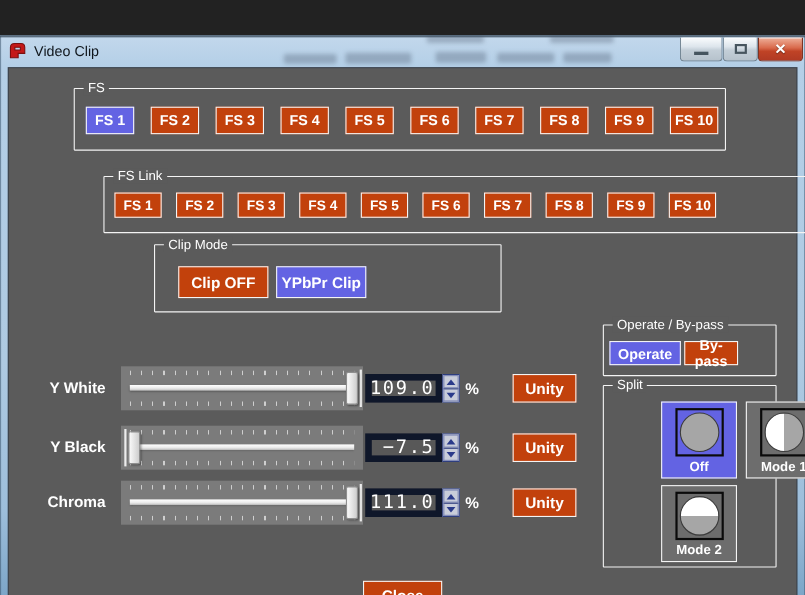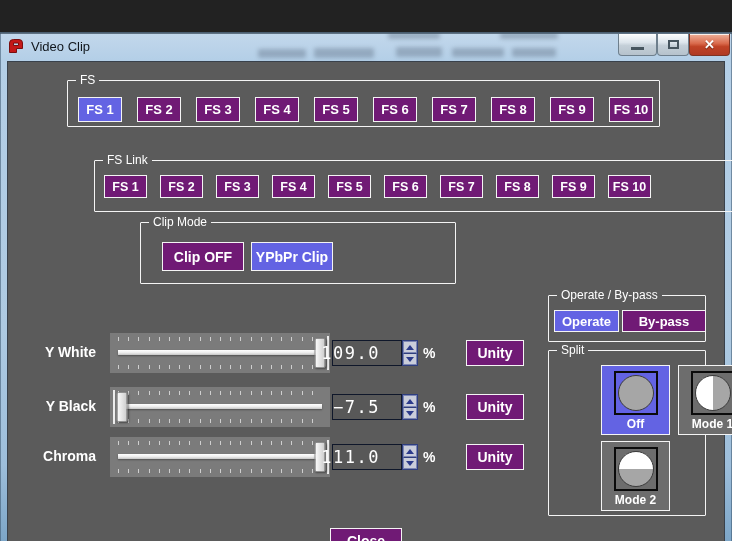--- a/index.html
+++ b/index.html
@@ -36,21 +36,21 @@
 
   
   .client { position:absolute; left:8px; top:30px; width:716px; height:501px;
     background:#5b5b5b; box-shadow:0 0 0 1px #39414b; color:#fff; }
 
   .groupbox { position:absolute; border:1px solid #f4f4f4; border-radius:1px; }
   .group-label { position:absolute; top:-8px; left:8px; background:#5b5b5b; padding:0 4px;
     font-size:12px; color:#fff; line-height:14px; white-space:nowrap; }
 
   .btn { display:flex; align-items:center; justify-content:center;
-    background:#701a75; border:1px solid #f4f4f4; color:#fff;
+    background:#c2410c; border:1px solid #f4f4f4; color:#fff;
     font-family:"Liberation Sans", sans-serif; font-weight:bold; cursor:default; }
   .btn.sel { background:#6363e3; }
 
   .fs-row { position:absolute; left:10px; top:16px; display:flex; gap:15px; }
   .fs-row .btn { width:44px; height:25px; font-size:13px; }
   .fslink-row { position:absolute; left:9px; top:14px; display:flex; gap:13px; }
   .fslink-row .btn { width:43px; height:23px; font-size:12.5px; }
   .clip-row { position:absolute; left:21px; top:19px; display:flex; gap:7px; }
   .clip-row .btn { width:82px; height:29px; font-size:14px; border-width:1.5px; }
 
@@ -62,36 +62,36 @@
     background-image:repeating-linear-gradient(90deg,#cfcfcf 0 1px,transparent 1px 10.2px); }
   .ticks.top { top:4px; } .ticks.bottom { bottom:4px; }
   .track { position:absolute; left:8px; right:8px; top:17px; height:5px;
     background:linear-gradient(180deg,#ffffff 0%,#ececec 55%,#c4c4c4 100%);
     box-shadow:0 1px 2px rgba(0,0,0,.35); }
   .end-marker { position:absolute; top:3px; bottom:3px; width:2px; background:#ededed; }
   .thumb { position:absolute; top:5px; width:11px; height:30px; transform:translateX(-50%);
     background:linear-gradient(90deg,#fafafa 0%,#e2e2e2 55%,#cdcdcd 100%);
     border:1px solid #8f8f8f; border-radius:2px; box-shadow:1px 1px 2px rgba(0,0,0,.4); }
   .value-box { position:absolute; left:324px; width:70px; height:26px;
-    background:#585858; border:1px solid #0f172a; display:flex; align-items:center; justify-content:flex-end;
-    font-family:"DejaVu Sans Mono", monospace; font-size:17px; letter-spacing:1.5px; color:#fff; padding-right:21px; }
+    background:#585858; border:6px solid #0f172a; display:flex; align-items:center; justify-content:flex-end;
+    font-family:"DejaVu Sans Mono", monospace; font-size:17px; letter-spacing:1.5px; color:#fff; padding-right:1px; }
   .spinner { position:absolute; left:394px; width:16px; height:26px;
     border:1px solid #2e3e7e; background:#c9cdda; display:flex; flex-direction:column; }
   .spin-btn { flex:1; display:flex; align-items:center; justify-content:center; border:1px solid #7c86b4; background:#c9cdda; }
   .spin-btn + .spin-btn { border-top:1px solid #2e3e7e; }
   .arrow-up { width:0; height:0; border-left:4px solid transparent; border-right:4px solid transparent; border-bottom:5px solid #2b3b8b; }
   .arrow-down { width:0; height:0; border-left:4px solid transparent; border-right:4px solid transparent; border-top:5px solid #2b3b8b; }
   .pct { position:absolute; left:415px; width:18px; height:26px; display:flex; align-items:center;
     font-size:14px; font-weight:bold; color:#fff; }
   .unity-btn { position:absolute; left:458px; width:58px; height:26px; font-size:14px; border-width:1.5px; }
 
   
   .op-row { position:absolute; left:5px; top:14px; display:flex; gap:3px; }
   .op-row .btn { height:22px; font-size:13px; border-width:1.5px; }
-  .op-row .btn.op { width:65px; } .op-row .btn.bp { width:84px; }
+  .op-row .btn.op { width:65px; } .op-row .btn.bp { width:49px; }
 
   .split-grid { position:absolute; left:4px; top:14px; display:grid;
     grid-template-columns:69px 69px; grid-auto-rows:70px; column-gap:8px; row-gap:6px;padding-left:48px; }
   .split-btn { position:relative; background:#6d6d6d; border:1.5px solid #f4f4f4; }
   .split-btn.sel { background:#6363e3; }
   .split-square { position:absolute; left:50%; top:5px; transform:translateX(-50%);
     width:44px; height:44px; border:2px solid #0a0a0a; display:flex; align-items:center; justify-content:center; }
   .split-circle { width:36px; height:36px; border-radius:50%; border:1px solid #3c3c3c; }
   .c-gray { background:#a6a6a6; }
   .c-left-white { background:linear-gradient(90deg,#ffffff 0 50%,#a6a6a6 50% 100%); }
@@ -130,21 +130,21 @@
     <div class="winbtn" style="left:657px;width:32px;">
       <div class="glyph-max"></div>
     </div>
     <div class="winbtn close-btn" style="left:689px;width:41px;">
       <div class="glyph-close">✕</div>
     </div>
   </div>
 
   <div class="client">
 
-    <div class="groupbox" style="left:59px;top:18px;width:593px;height:47px;">
+    <div class="groupbox" style="left:59px;top:18px;width:593px;height:57px;">
       <span class="group-label">FS</span>
       <div class="fs-row">
         <button class="btn sel">FS 1</button>
         <button class="btn">FS 2</button>
         <button class="btn">FS 3</button>
         <button class="btn">FS 4</button>
         <button class="btn">FS 5</button>
         <button class="btn">FS 6</button>
         <button class="btn">FS 7</button>
         <button class="btn">FS 8</button>

